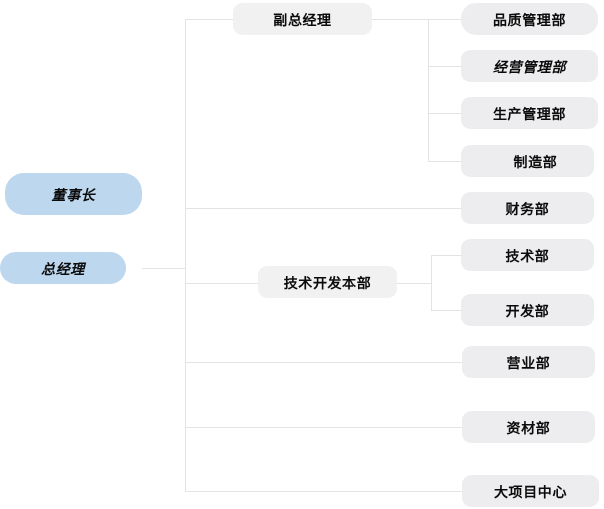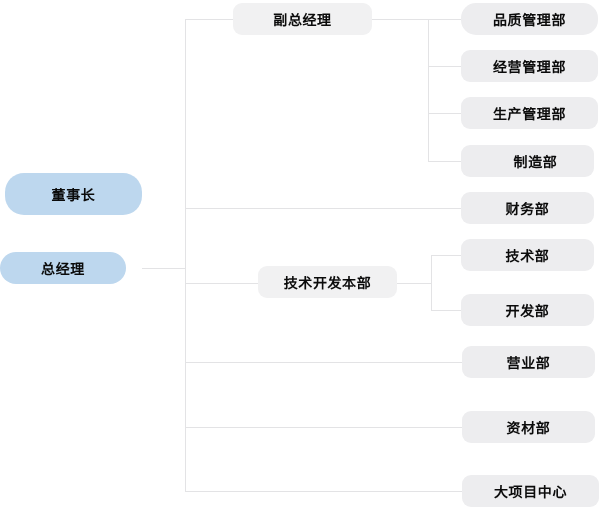--- a/index.html
+++ b/index.html
@@ -36,20 +36,21 @@
     font-size: 14px;
     font-weight: bold;
     color: #0b0b0b;
     letter-spacing: 0.6px;
     white-space: nowrap;
     user-select: none;
   }
   .node.level-exec {
     background: #bdd7ee;
     border-radius: 19px;
+    font-style: italic;
   }
   .node.level-dept {
     background: #ededef;
   }
   .node.level-div {
     background: #f1f1f2;
   }
 </style>
 </head>
 <body>
@@ -87,21 +88,21 @@
   <div class="node level-exec" style="left:5px; top:173px; width:137px; height:42px;">董事长</div>
 
   <div class="node level-exec" style="left:0px; top:252px; width:126px; height:32px;">总经理</div>
 
   <div class="node level-div" style="left:233px; top:3px; width:139px; height:32px;">副总经理</div>
 
   <div class="node level-div" style="left:258px; top:266px; width:139px; height:32px;">技术开发本部</div>
 
   <div class="node level-dept" style="left:461px; top:3px; width:137px; height:32px;border-radius:15px;">品质管理部</div>
 
-  <div class="node level-dept" style="left:461px; top:50px; width:137px; height:32px;">经营管理部</div>
+  <div class="node level-dept" style="left:461px; top:50px; width:137px; height:32px;font-style:italic;">经营管理部</div>
 
   <div class="node level-dept" style="left:461px; top:97px; width:137px; height:32px;">生产管理部</div>
 
   <div class="node level-dept" style="left:461px; top:145px; width:133px; height:32px;padding-left:16px;">制造部</div>
 
   <div class="node level-dept" style="left:461px; top:192px; width:133px; height:32px;">财务部</div>
 
   <div class="node level-dept" style="left:461px; top:294px; width:133px; height:32px;">开发部</div>
 
   <div class="node level-dept" style="left:461px; top:239px; width:133px; height:32px;">技术部</div>

